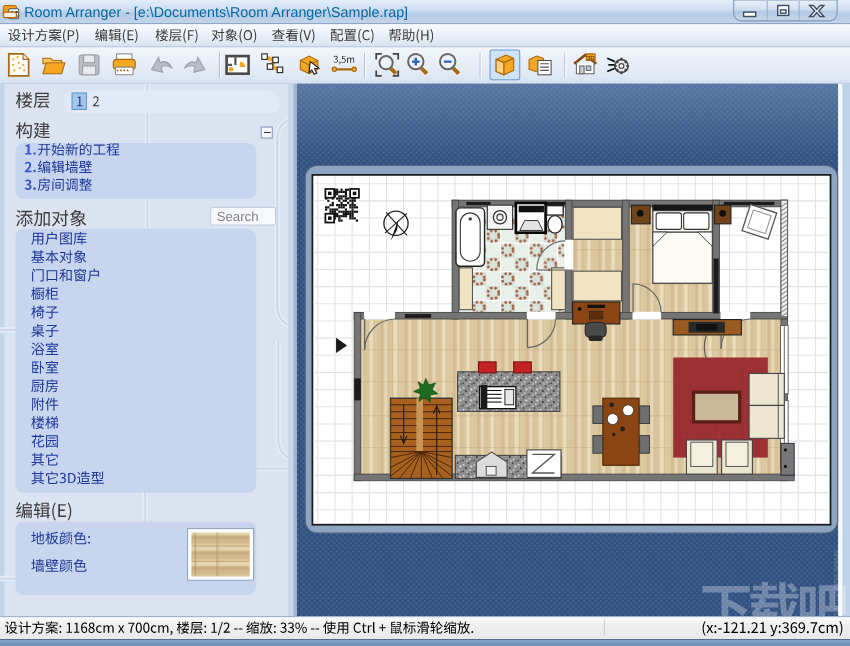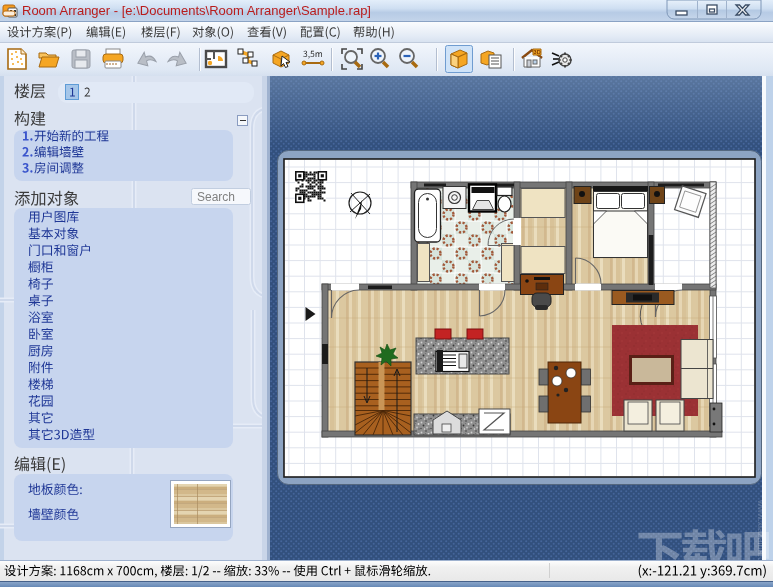--- a/index.html
+++ b/index.html
@@ -14,21 +14,21 @@
  <rect x="6" y="6" width="9" height="9" rx="1" fill="#fdfdfd" stroke="#555"></rect>
  <g fill="#333">
       <rect x="8" y="8" width="2" height="2"></rect>
       <rect x="12" y="8" width="2" height="2"></rect>
  <rect x="8" y="12" width="2" height="2"></rect>
       <rect x="12" y="12" width="2" height="2"></rect>
     </g>
  <rect x="1" y="9" width="12" height="5" rx="2" fill="#fceedd" stroke="#b86a10"></rect>
 </svg>
 <div class="abs" style="left:22px;top:3px;width:560px;height:16px;
- font-size:13px;color:#b91c1c;white-space:nowrap;">Room Arranger - [e:\Documents\Room Arranger\Sample.rap]</div>
+ font-size:13px;color:#0369a1;white-space:nowrap;">Room Arranger - [e:\Documents\Room Arranger\Sample.rap]</div>
 <svg class="abs" style="left:664px;top:0" width="100" height="22" viewBox="0 0 100 22">
  <defs>
       <linearGradient id="wb" x1="0" y1="0" x2="0" y2="1">
   <stop offset="0" stop-color="#e8f1fb"></stop>
         <stop offset="0.45" stop-color="#cfdff1"></stop>
   <stop offset="0.55" stop-color="#b4c9e3"></stop>
         <stop offset="1" stop-color="#c7d7eb"></stop>
       </linearGradient>
     </defs>
  <path d="M3 0 H97 V12 a7 7 0 0 1 -7 7 H10 a7 7 0 0 1 -7 -7 Z" fill="url(#wb)" stroke="#7e97b8"></path>

